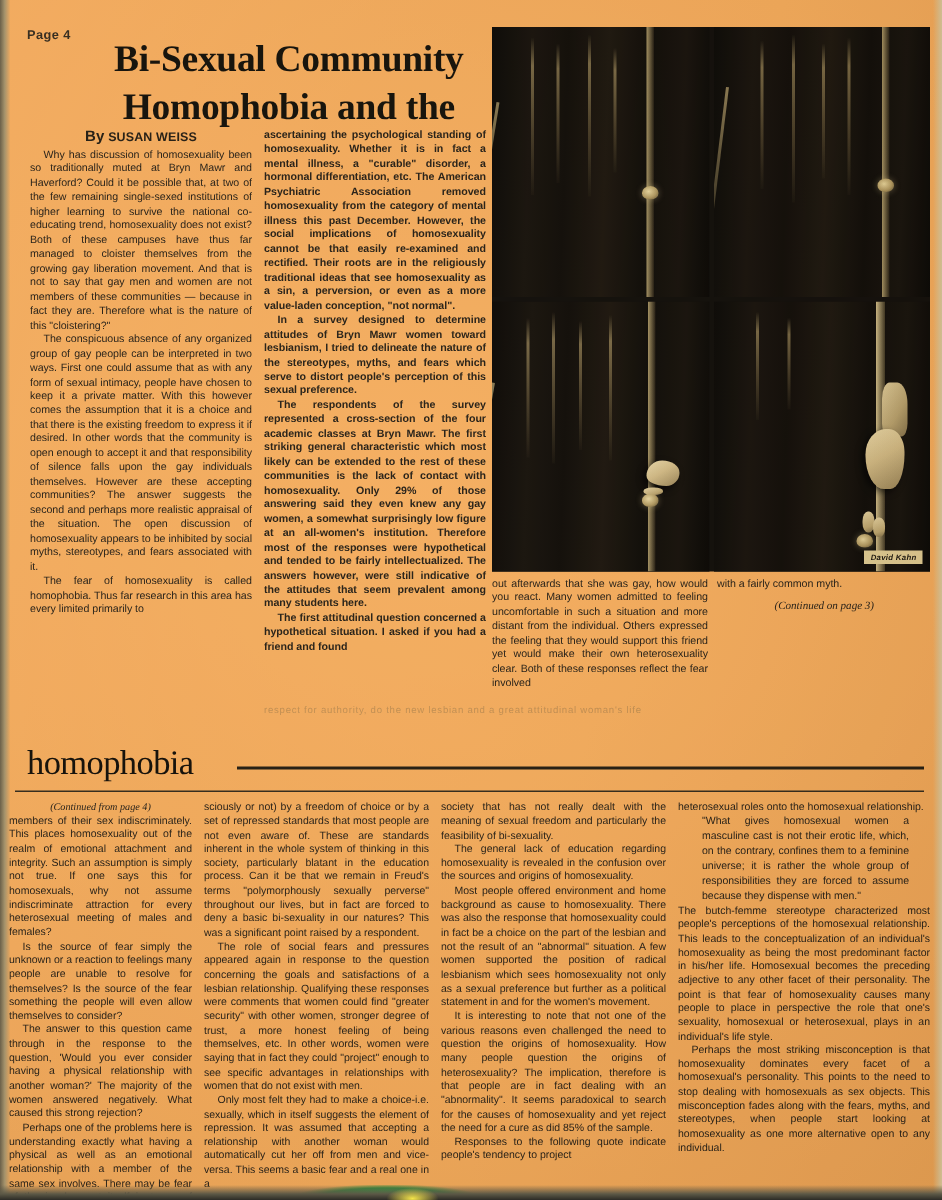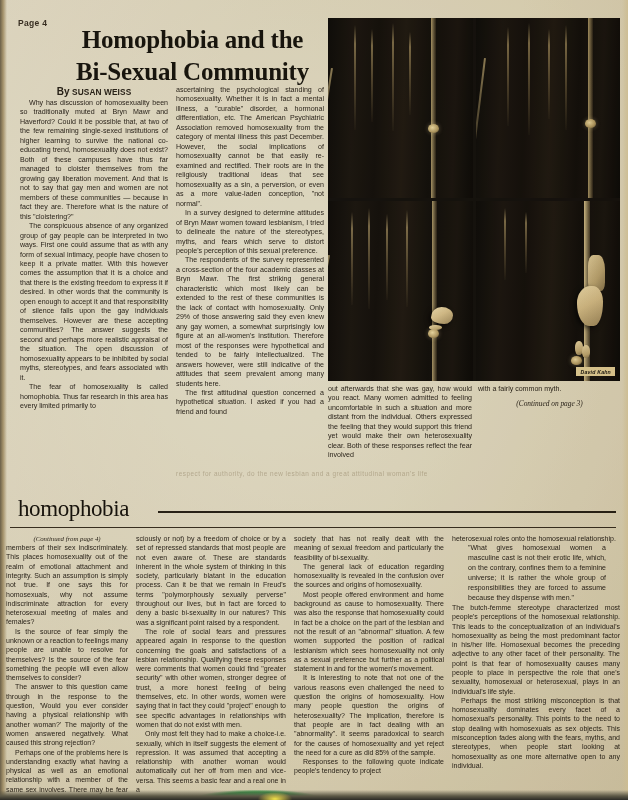--- a/index.html
+++ b/index.html
@@ -5,21 +5,21 @@
   html, body {
     margin: 0;
     padding: 0;
     background: #3a3a36;
   }
   #page {
     position: relative;
     width: 628px;
     height: 800px;
     overflow: hidden;
-    background: #e5e5e5;
+    background: #fdba74;
     font-family: "Liberation Sans", sans-serif;
     color: #2a241c;
   }
   
   #paper-texture {
     position: absolute;
     inset: 0;
     background:
       radial-gradient(ellipse 120% 95% at 45% 40%, rgba(255,252,232,0.55) 0%, rgba(238,226,194,0.1) 55%, rgba(196,178,131,0.42) 100%),
       linear-gradient(105deg, #f3e9cc 0%, #ece0bc 30%, #e9dcb4 62%, #ddcda3 100%);
@@ -177,21 +177,21 @@
     color: #2d2720;
     letter-spacing: -.02px;
   }
   .col-text p {
     margin: 0;
     text-indent: 9px;
   }
   .col-text p.noindent { text-indent: 0; }
 
   #col1-top { position: absolute; left: 20px;  top: 86px; width: 148px; z-index: 11; }
-  #col2-top { position: absolute; left: 176px; top: 86px; width: 148px; z-index: 11; }
+  #col2-top { position: absolute; left: 176px; top: 86px; width: 148px; z-index: 11; font-weight: bold; }
   #col3-mid { position: absolute; left: 328px; top: 385px; width: 144px; z-index: 11; }
   #col4-mid { position: absolute; left: 478px; top: 385px; width: 143px; z-index: 11; }
 
   .contd-note {
     font-family: "Liberation Serif", serif;
     font-style: italic;
     font-size: 7.4px;
     text-align: center;
     margin-top: 5px;
   }
@@ -281,22 +281,22 @@
 </head>
 <body>
 
 <div id="page">
 
   <div class="content">
 
     <div class="page-num">Page 4</div>
 
     <div class="headline">
+      <div>Bi-Sexual Community</div>
       <div>Homophobia and the</div>
-      <div>Bi-Sexual Community</div>
     </div>
 
     <div id="photo-block">
 
       <div class="photo-cell">
         <div class="door-dark"></div>
         <div class="door-plank" style="left:18%;top:4%;height:58%"></div>
         <div class="door-plank" style="left:30%;top:6%;height:52%"></div>
         <div class="door-plank" style="left:44%;top:3%;height:60%"></div>
         <div class="door-plank" style="left:56%;top:8%;height:46%"></div>

